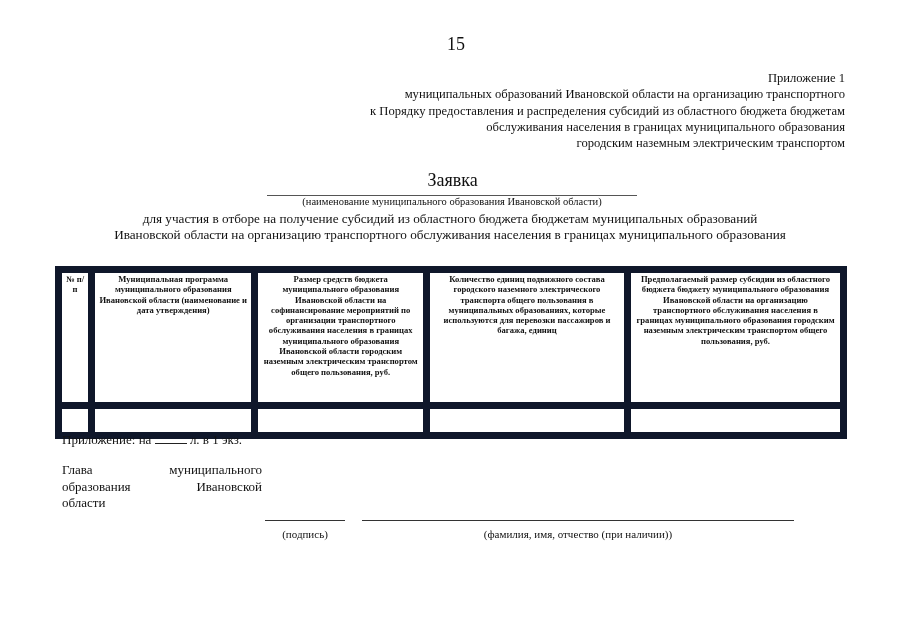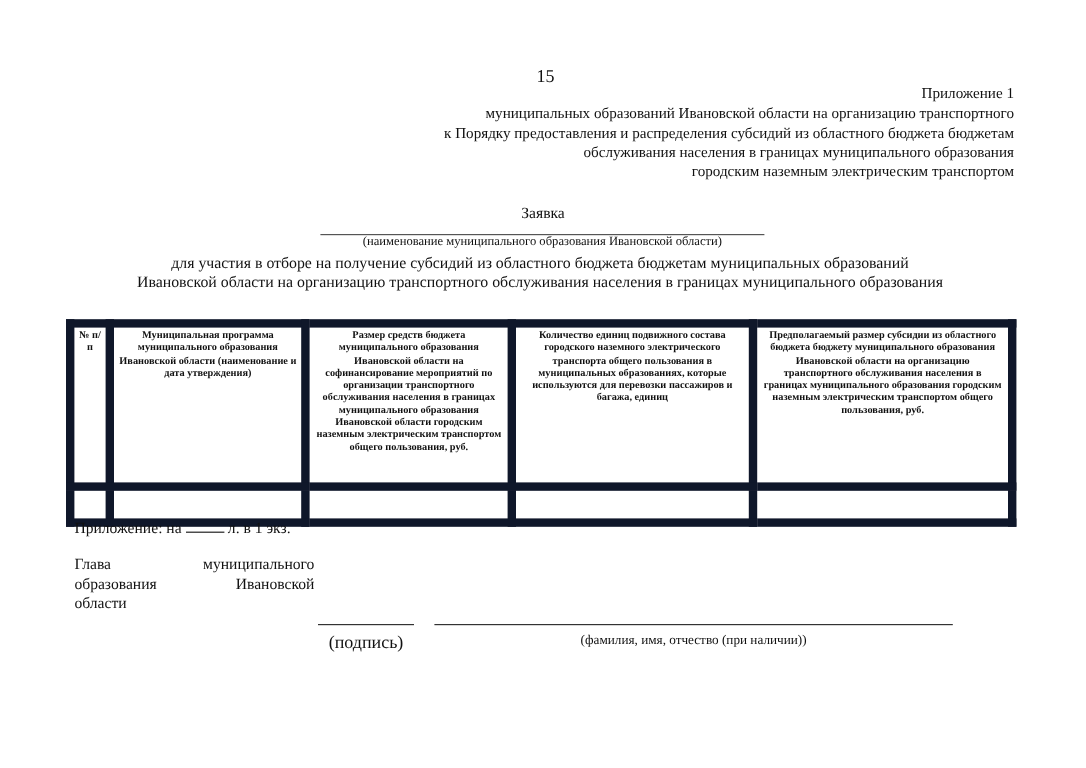--- a/index.html
+++ b/index.html
@@ -1,35 +1,35 @@
 <!DOCTYPE html>
 <html><head>
 <meta charset="utf-8">
 <style>
   html, body { margin:0; padding:0; background:#ffffff; }
   body { width:905px; height:640px; position:relative; overflow:hidden;
          font-family:"Liberation Serif", serif; color:#111; }
   .abs { position:absolute; }
-  .pagenum { left:447px; top:56px; font-size:15px; }
+  .pagenum { left:447px; top:34px; font-size:18px; }
   .appx { right:60px; top:70px; width:600px; text-align:right; font-size:12.6px; line-height:16.3px; }
-  .title { left:0; width:905px; top:170px; text-align:center; font-size:13px; }
+  .title { left:0; width:905px; top:170px; text-align:center; font-size:18px; }
   .name-line { left:267px; top:195px; width:370px; border-top:1px solid #555; }
   .name-caption { left:252px; width:400px; top:196px; text-align:center; font-size:10.5px; }
   .purpose { left:50px; width:800px; top:211px; text-align:center; font-size:13.2px; line-height:16.4px; }
   table.req { position:absolute; left:55px; top:266px; width:792px; border-collapse:collapse; }
   table.req th, table.req td { border:7px solid #0f172a; font-family:"Liberation Serif", serif; }
   table.req th { font-size:8.6px; font-weight:bold; line-height:10.3px; vertical-align:top; text-align:center; padding:1px 3px; height:127px; }
   table.req td { height:21px; }
   .c1 { width:21px; } .c2 { width:158px; } .c3 { width:166px; } .c4 { width:199px; } .c5 { width:215px; }
   .attach { left:62px; top:432px; font-size:13px; }
   .blank { display:inline-block; border-bottom:1px solid #222; width:32px; height:11px; vertical-align:baseline; }
   .head { left:62px; top:462px; width:200px; font-size:13px; line-height:16.5px; text-align:justify; text-align-last:justify; }
   .head .last { text-align-last:left; }
   .sign-line { left:265px; top:520px; width:80px; border-top:1px solid #333; }
-  .sign-cap { left:265px; top:528px; width:80px; text-align:center; font-size:15px; }
+  .sign-cap { left:265px; top:528px; width:80px; text-align:center; font-size:11px; }
   .fio-line { left:362px; top:520px; width:432px; border-top:1px solid #333; }
   .fio-cap { left:362px; top:528px; width:432px; text-align:center; font-size:11px; }
 </style>
 </head>
 <body>
 
 <div class="abs pagenum">15</div>
 
 <div class="abs appx">
   <div>Приложение 1</div>

